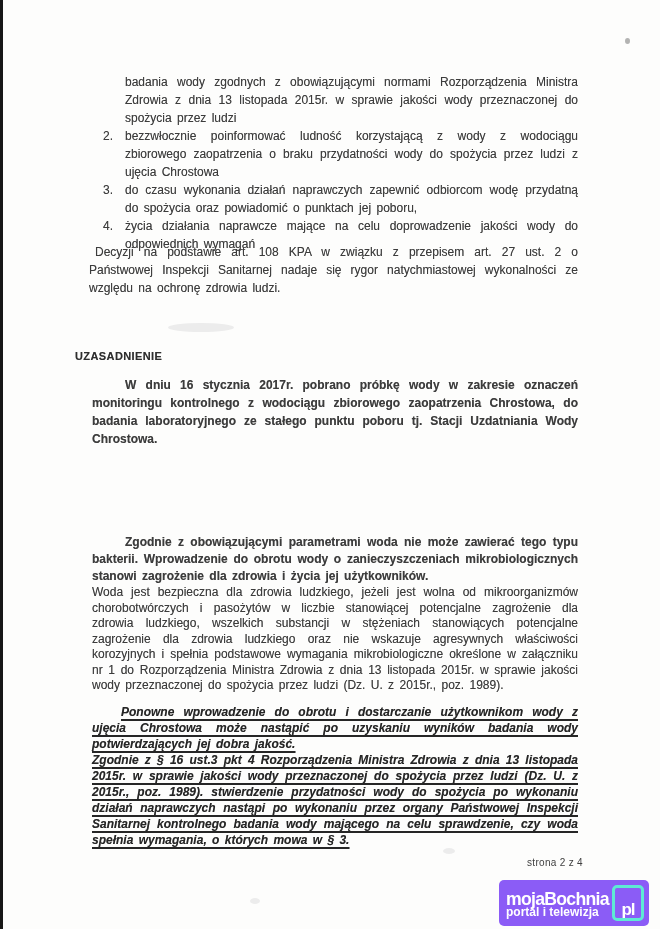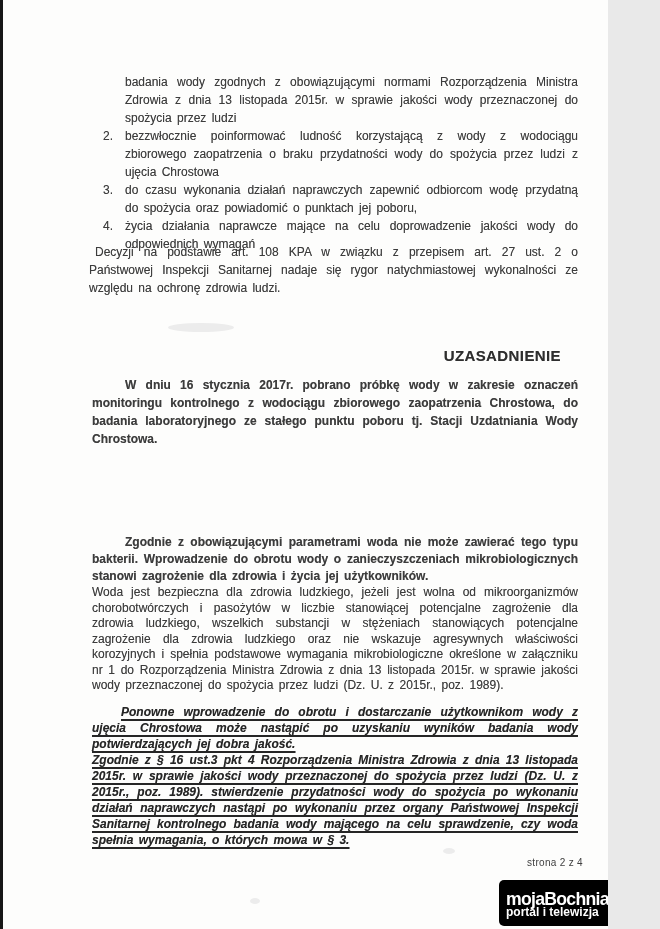--- a/index.html
+++ b/index.html
@@ -1,18 +1,18 @@
 <!DOCTYPE html>
 <html><head>
 <meta charset="utf-8">
 <style>
   html,body { margin:0; padding:0; background:#e9e9e9; }
   .page {
     position:relative;
-    width:608px; height:929px;
+    width:660px; height:929px;
     background:#fdfdfc;
     overflow:hidden;
     font-family:"Liberation Sans", sans-serif;
     color:#3c3c3c;
   }
   
   .scan-edge-left {
     position:absolute; left:0; top:0; width:3px; height:929px;
     background:#171717;
   }
@@ -30,22 +30,22 @@
     text-shadow:0 0 0.4px rgba(70,70,70,0.55);
   }
   .block p { margin:0; word-spacing:2px; }
 
   
   .li { display:flex; }
   .li .num { flex:0 0 33px; box-sizing:border-box; padding-left:11px; }
   .li .txt { flex:1; text-align:justify; word-spacing:2px; }
 
   .heading-block {
-    left:75px; text-align:right;
-    font-weight:bold; font-size:15px; letter-spacing:0.4px; color:#2e2e2e;
+    left:75px; text-align:left;
+    font-weight:bold; font-size:11px; letter-spacing:0.4px; color:#2e2e2e;
   }
 
   .lh17 p { line-height:17px; }
   .lh16 p { line-height:16px;font-style:italic; }
   .ind { text-indent:33px;font-weight:bold; }
   .ind-sm { text-indent:29px; }
 
   .bold-block p {
     font-weight:bold; color:#262626;
     text-decoration:underline;
@@ -131,21 +131,21 @@
     <p class="lh155-inner" style="line-height:15.5px;">Woda jest bezpieczna dla zdrowia ludzkiego, jeżeli jest wolna od mikroorganizmów chorobotwórczych i pasożytów w liczbie stanowiącej potencjalne zagrożenie dla zdrowia ludzkiego, wszelkich substancji w stężeniach stanowiących potencjalne zagrożenie dla zdrowia ludzkiego oraz nie wskazuje agresywnych właściwości korozyjnych i spełnia podstawowe wymagania mikrobiologiczne określone w załączniku nr 1 do Rozporządzenia Ministra Zdrowia z dnia 13 listopada 2015r. w sprawie jakości wody przeznaczonej do spożycia przez ludzi (Dz. U. z 2015r., poz. 1989).</p>
   </div>
 
   <div class="block bold-block lh16" style="top:704px;">
     <p class="ind-sm">Ponowne wprowadzenie do obrotu i dostarczanie użytkownikom wody z ujęcia Chrostowa może nastąpić po uzyskaniu wyników badania wody potwierdzających jej dobra jakość.</p>
     <p>Zgodnie z § 16 ust.3 pkt 4 Rozporządzenia Ministra Zdrowia z dnia 13 listopada 2015r. w sprawie jakości wody przeznaczonej do spożycia przez ludzi (Dz. U. z 2015r., poz. 1989). stwierdzenie przydatności wody do spożycia po wykonaniu działań naprawczych nastąpi po wykonaniu przez organy Państwowej Inspekcji Sanitarnej kontrolnego badania wody mającego na celu sprawdzenie, czy woda spełnia wymagania, o których mowa w § 3.</p>
   </div>
 
   <div class="page-indicator">strona 2 z 4</div>
 
-  <div class="logo" style="background: #000000; gap: 14px;">
+  <div class="logo" style="background: #8b5cf6; gap: 14px;">
     <div class="logo-left">
       <div class="logo-brand">mojaBochnia</div>
       <div class="logo-tagline">portal i telewizja</div>
     </div>
     <div class="logo-pl-badge">pl</div>
   </div>
 
 </div>
 
 </body></html>

